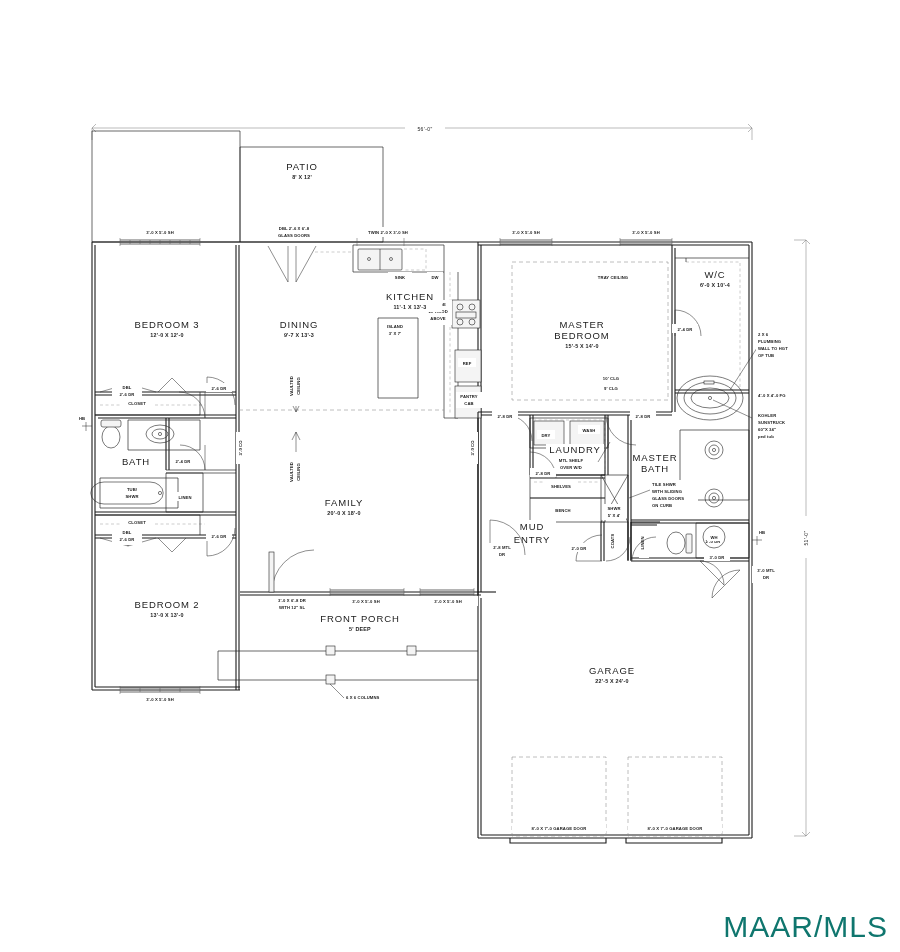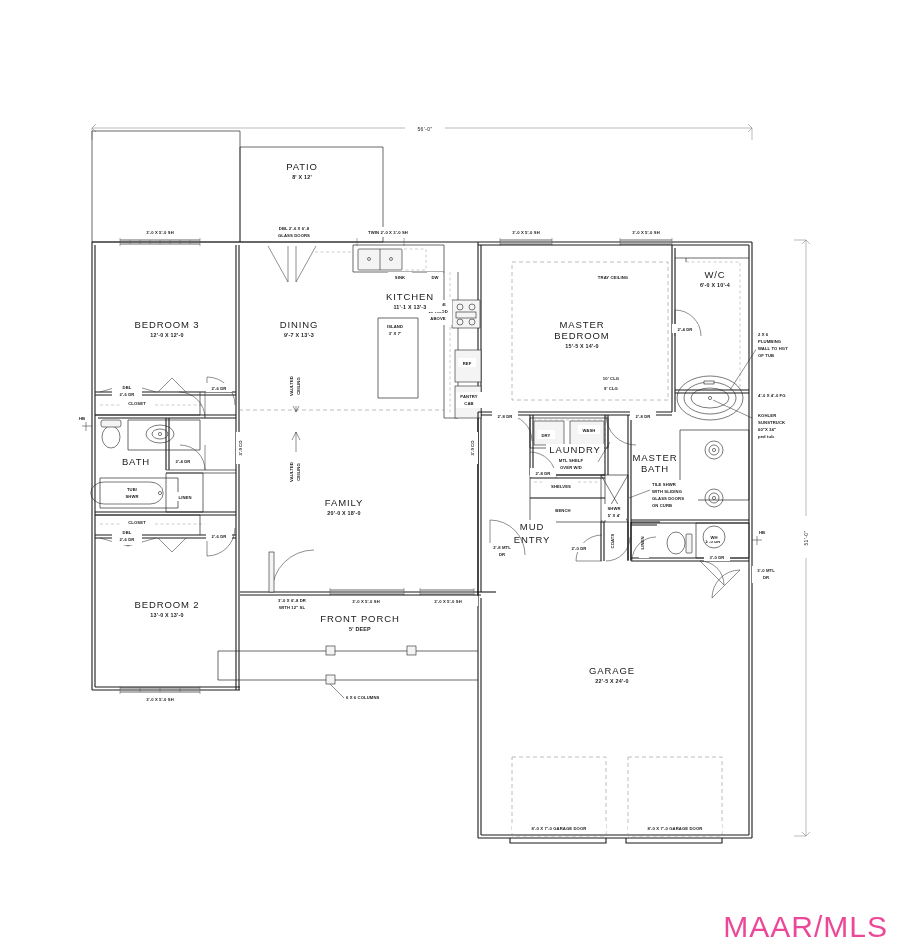--- a/index.html
+++ b/index.html
@@ -26,21 +26,21 @@
     left: 0; top: 0;
     width: 900px;
     height: 952px;
   }
   .watermark {
     position: absolute;
     right: 12px;
     bottom: 8px;
     font-size: 30px;
     letter-spacing: 1px;
-    color: #ec4899;
+    color: #0f766e;
     font-family: "Liberation Sans", sans-serif;
     user-select: none;
   }
   
   text { font-family: "Liberation Sans", sans-serif; fill: #1a1a1a; }
   .room-name { font-size: 9.5px; letter-spacing: 0.9px; }
   .room-dim { font-size: 5.4px; letter-spacing: 0.2px; font-weight: bold; }
   .note-sm { font-size: 4.2px; letter-spacing: 0.1px; font-weight: bold; }
   .dimline-txt { font-size: 5px; letter-spacing: 0.4px; }
   .wall { fill: none; stroke: #1a1a1a; stroke-width: 1.1; }

